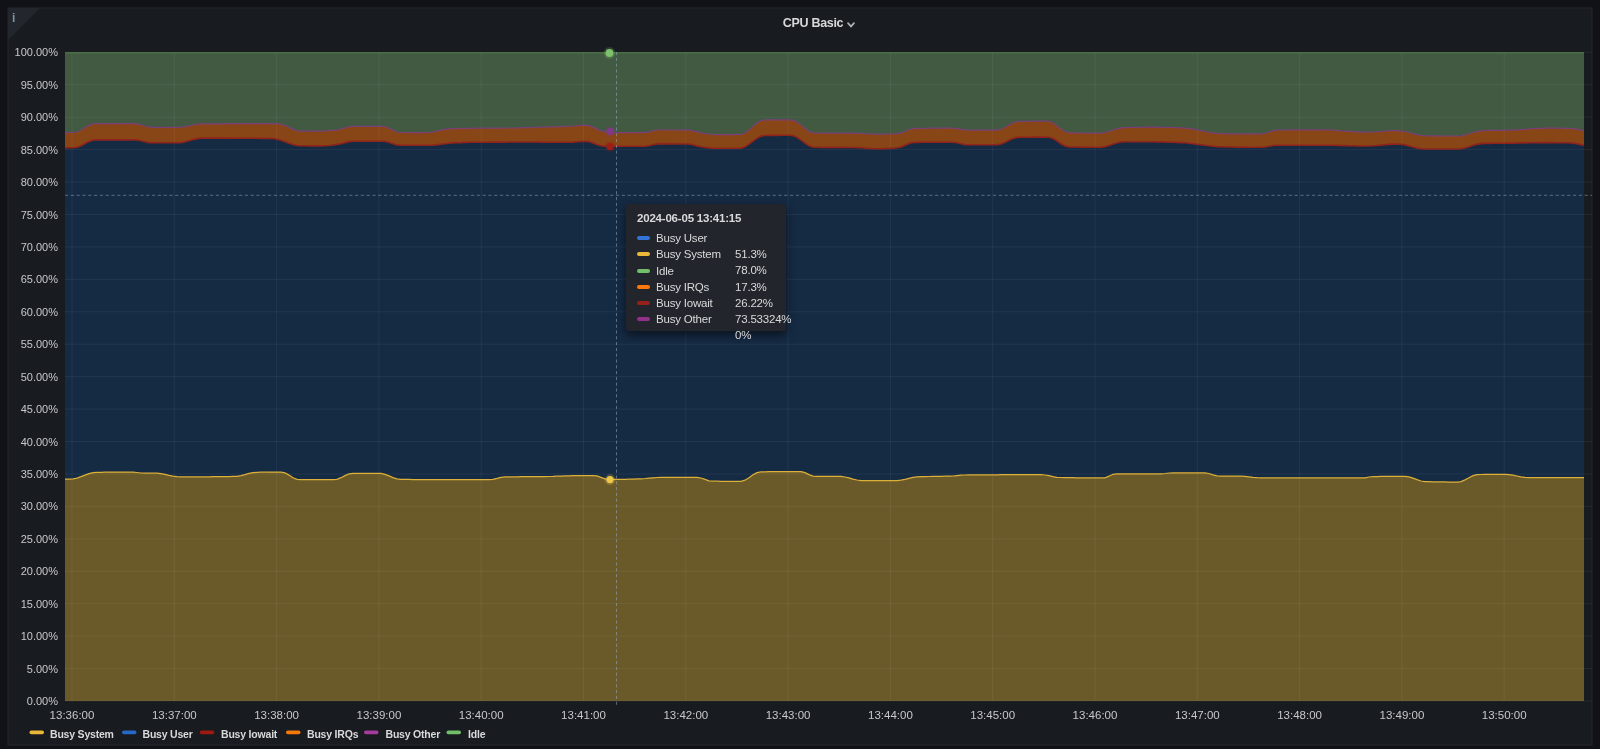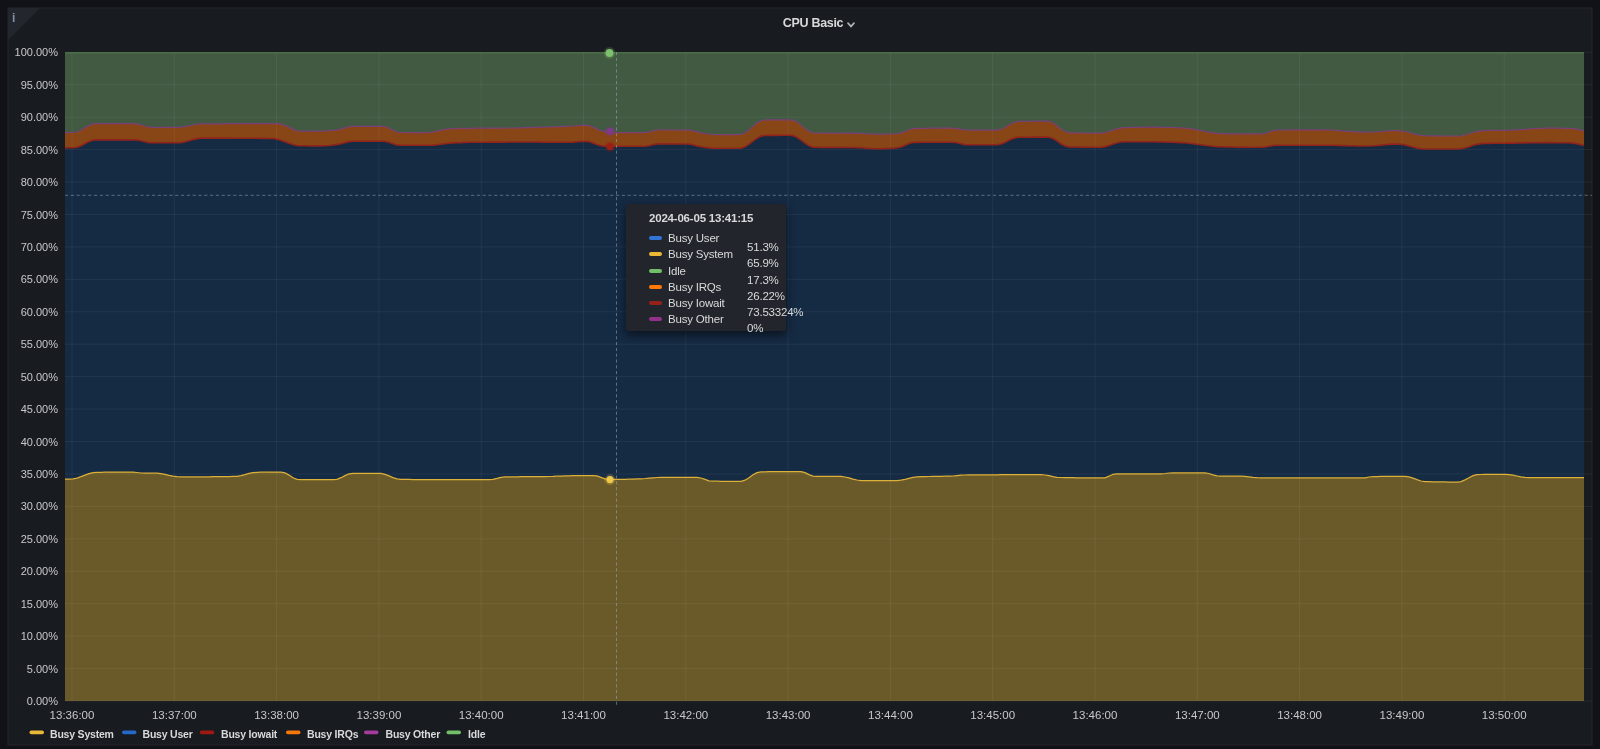--- a/index.html
+++ b/index.html
@@ -1,24 +1,24 @@
 <!DOCTYPE html>
 <html><head><meta charset="utf-8">
 <style>
   html,body { margin:0; padding:0; width:1600px; height:749px; background:#111217;
     font-family:"Liberation Sans", sans-serif; overflow:hidden; }
   .wrap { position:relative; width:1600px; height:749px; }
   .tt { position:absolute; left:626px; top:204px; width:160px; height:127px;
     background:#22252b; border-radius:3px; box-shadow:0 4px 10px rgba(0,0,0,0.55);
-    color:#d8d9da; font-size:11.5px; letter-spacing:-0.2px; box-sizing:border-box; padding:7px 16px; }
+    color:#d8d9da; font-size:11.5px; letter-spacing:-0.2px; box-sizing:border-box; padding:7px 4px; }
   .tth { font-weight:bold; margin:1px 0 6px 7px; color:#d8d9da; }
   .ttr { position:relative; height:16.3px; line-height:16.3px; }
   .sw { position:absolute; left:7px; top:6px; width:13px; height:4px; border-radius:2px; }
   .lbl { position:absolute; left:26px; top:0; }
-  .val { position:absolute; left:105px; top:9px; }
+  .val { position:absolute; left:105px; top:16px; }
 </style></head>
 <body>
 <div class="wrap">
 <svg width="1600" height="749" viewBox="0 0 1600 749" style="position:absolute;left:0;top:0">
       <rect x="0" y="0" width="1600" height="749" fill="#111217"></rect>
       <rect x="8" y="8" width="1584" height="737" fill="#181b1f" stroke="#25272c" stroke-width="1"></rect>
       <path d="M8 8 L40 8 L8 40 Z" fill="#23262c"></path>
       <text x="12" y="22" font-size="12" font-weight="bold" fill="#7e93a7" font-family="Liberation Sans, sans-serif">i</text>
       <text x="813" y="27" font-size="12.5" font-weight="bold" letter-spacing="-0.3" fill="#d8d9da" text-anchor="middle" font-family="Liberation Sans, sans-serif">CPU Basic</text>
       <path d="M848 23.2 l3 3.2 l3 -3.2" stroke="#aeb3ba" stroke-width="1.7" fill="none" stroke-linecap="round"></path>
@@ -93,21 +93,21 @@
 <div class="tt">
       <div class="tth">2024-06-05 13:41:15</div>
       <div class="ttr">
         <span class="sw" style="background:#3274D9"></span>
         <span class="lbl">Busy User</span>
         <span class="val">51.3%</span>
       </div>
       <div class="ttr">
         <span class="sw" style="background:#EAB839"></span>
         <span class="lbl">Busy System</span>
-        <span class="val">65.9%</span>
+        <span class="val">78.0%</span>
       </div>
       <div class="ttr">
         <span class="sw" style="background:#73BF69"></span>
         <span class="lbl">Idle</span>
         <span class="val">17.3%</span>
       </div>
       <div class="ttr">
         <span class="sw" style="background:#FF780A"></span>
         <span class="lbl">Busy IRQs</span>
         <span class="val">26.22%</span>

